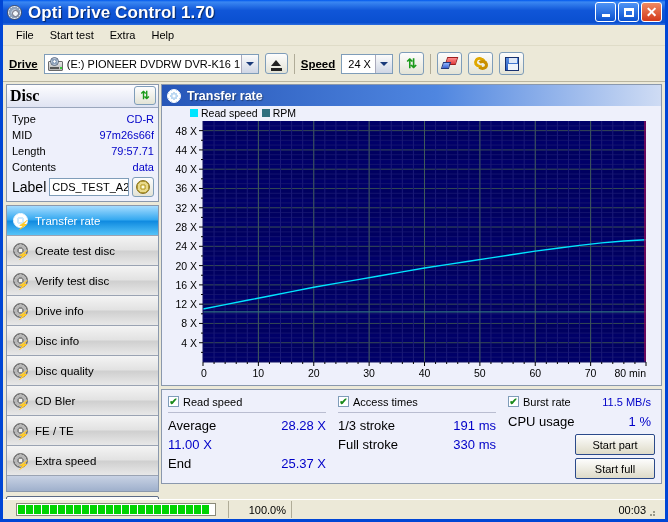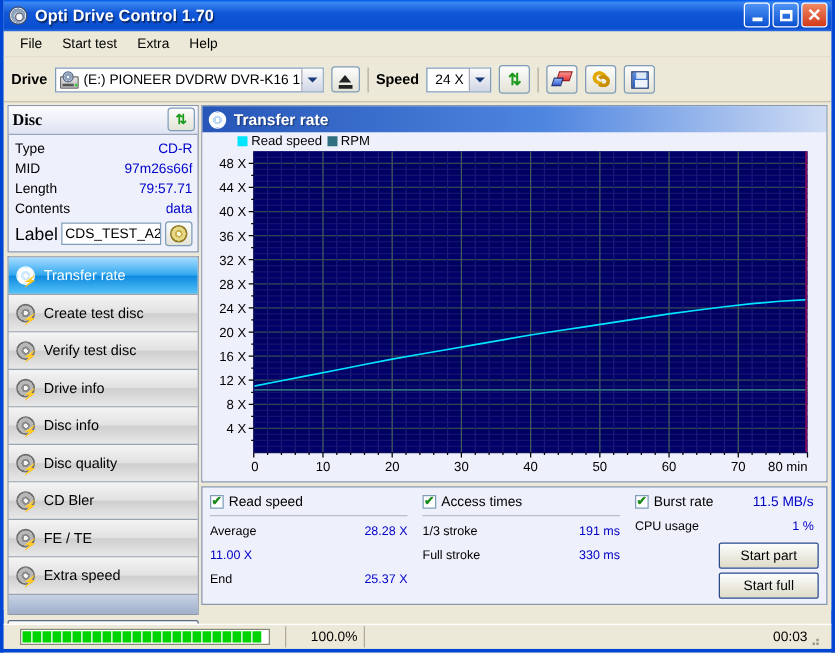--- a/index.html
+++ b/index.html
@@ -14,40 +14,40 @@
        border:3px solid #0046d5;border-top:none;background:#ece9d8;}
 
   
   .titlebar{height:25px;background:linear-gradient(to bottom,#0058ee 0%,#3a87f2 8%,#1056d8 42%,#0a4fd0 90%,#2f6fe0 100%);
             display:flex;align-items:center;padding:0 2px 0 4px;position:relative;}
   .titlebar .tb-icon{width:16px;height:16px;margin-right:5px;position:relative;flex:none;}
   .tb-icon .disc{position:absolute;left:0;top:0;width:15px;height:15px;border-radius:50%;
       background:radial-gradient(circle at 50% 50%,#fff 0 18%,#b9c6d8 19% 34%,#8fa3bd 35% 62%,#dfe7f2 63% 80%,#7f93ae 81% 100%);
       border:1px solid #44516a;box-sizing:border-box;}
   .tb-icon .dot{position:absolute;left:5px;top:5px;width:5px;height:5px;border-radius:50%;background:#f2f6fb;border:1px solid #667;}
-  .titlebar .title{color:#fff;font-weight:bold;font-size:13px;letter-spacing:.1px;
+  .titlebar .title{color:#fff;font-weight:bold;font-size:17px;letter-spacing:.1px;
                    text-shadow:1px 1px 1px rgba(0,0,0,.55);white-space:nowrap;}
   .winbtns{position:absolute;right:3px;top:2px;display:flex;gap:2px;}
   .winbtn{width:21px;height:20px;border:1px solid #ffffff;border-radius:3px;box-sizing:border-box;
           display:flex;align-items:center;justify-content:center;
           background:linear-gradient(to bottom,#4e93f5,#0b51cf);position:relative;}
   .winbtn.close{background:linear-gradient(to bottom,#f08a62,#d3391a);}
   .wb-min{width:8px;height:3px;background:#fff;margin-top:6px;}
   .wb-max{width:10px;height:9px;border:2px solid #fff;border-top-width:3px;box-sizing:border-box;}
   .wb-x{color:#fff;font-size:14px;font-weight:bold;line-height:12px;font-family:"Liberation Sans",sans-serif;}
 
   
   .menubar{height:20px;background:#ece9d8;display:flex;align-items:center;padding-left:6px;gap:2px;
            border-bottom:1px solid #dfdcc8;}
   .menuitem{padding:2px 7px;color:#000;font-size:11px;}
 
   
   .drivebar{height:35px;background:#ece9d8;display:flex;align-items:center;padding:0 6px;gap:6px;
             border-bottom:1px solid #b9b5a0;}
-  .lbl-bold{font-weight:bold;font-size:11.5px;color:#000;}
+  .lbl-bold{font-weight:bold;font-size:11.5px;color:#000;text-decoration:underline;}
   .combo{height:20px;background:#fff;border:1px solid #7f9db9;display:flex;align-items:center;
          box-sizing:border-box;position:relative;padding-left:2px;}
   .combo .val{font-size:11px;color:#000;white-space:nowrap;overflow:hidden;}
   .combo .arrow{width:16px;height:18px;background:linear-gradient(to bottom,#fbfbfb,#cfd6e5);
                 border-left:1px solid #aab;display:flex;align-items:center;justify-content:center;
                 position:absolute;right:0;top:0;}
   .combo .arrow:after{content:"";border-left:4px solid transparent;border-right:4px solid transparent;
                       border-top:4px solid #1a3a7a;}
   .drive-combo{width:215px;}
   .drive-combo .val{padding-left:20px;}
@@ -85,21 +85,21 @@
 
   
   .bodyrow{display:flex;height:406px;background:#ece9d8;}
   .leftcol{width:158px;flex:none;padding:2px 2px 0 3px;box-sizing:border-box;}
   .rightcol{flex:1;padding:2px 3px 2px 0;box-sizing:border-box;}
 
   
   .disc-panel{border:1px solid #8a98ad;background:#eef0fb;box-sizing:border-box;}
   .disc-head{height:22px;background:linear-gradient(to bottom,#fdfdff,#dfe3f2);
              border-bottom:1px solid #9aa6bc;display:flex;align-items:center;padding:0 3px;position:relative;}
-  .disc-head .t{font-weight:bold;font-size:13px;color:#000;font-family:"Liberation Serif",serif;}
+  .disc-head .t{font-weight:bold;font-size:16px;color:#000;font-family:"Liberation Serif",serif;}
   .refresh-sm{position:absolute;right:2px;top:1px;width:22px;height:19px;border:1px solid #7f9db9;border-radius:3px;
               background:linear-gradient(#fdfdfd,#e3e3d6);display:flex;align-items:center;justify-content:center;
               box-sizing:border-box;color:#1a9a1a;font-weight:bold;font-size:11px;}
   .disc-body{padding:3px 4px 4px 5px;}
   .drow{display:flex;justify-content:space-between;align-items:center;height:16px;font-size:11px;}
   .drow .k{color:#000;}
   .drow .v{color:#0000c8;text-align:right;overflow:hidden;white-space:nowrap;}
   .labelrow{display:flex;align-items:center;height:21px;margin-top:1px;gap:3px;}
   .labelrow .k{color:#000;font-size:14px;}
   .txtbox{flex:1;height:18px;background:#fff;border:1px solid #7f9db9;box-sizing:border-box;
@@ -144,21 +144,21 @@
   .results{margin-top:3px;border:1px solid #8a98ad;background:#eef0fb;box-sizing:border-box;
            height:95px;display:flex;padding:4px 6px 0 6px;position:relative;}
   .rescol{box-sizing:border-box;}
   .rescol.c1{width:170px;}
   .rescol.c2{width:170px;}
   .rescol.c3{flex:1;}
   .chkline{display:flex;align-items:center;gap:4px;height:15px;font-size:11px;color:#000;}
   .chk{width:11px;height:11px;background:#fff;border:1px solid #7f9db9;box-sizing:border-box;
        display:flex;align-items:center;justify-content:center;color:#1a8a1a;font-size:10px;line-height:9px;font-weight:bold;}
   .hr{height:1px;background:#b9bdd0;margin:3px 12px 3px 0;}
-  .rrow{display:flex;height:19px;align-items:center;font-size:10px;}
+  .rrow{display:flex;height:19px;align-items:center;font-size:13px;}
   .rrow .k{color:#000;flex:1;}
   .rrow .v{color:#0000c8;text-align:right;padding-right:12px;}
   .brrow{display:flex;align-items:center;font-size:11px;}
   .brrow .v{color:#0000c8;margin-left:auto;padding-right:4px;}
   .startbtn{width:80px;height:21px;border:1px solid #2b4a8a;border-radius:2px;box-sizing:border-box;
             background:linear-gradient(#fdfdfd,#dedbc8);display:flex;align-items:center;justify-content:center;
             font-size:11px;color:#000;margin-left:auto;margin-top:3px;}
 
   
   .statusbar{height:19px;background:#ece9d8;display:flex;align-items:center;

